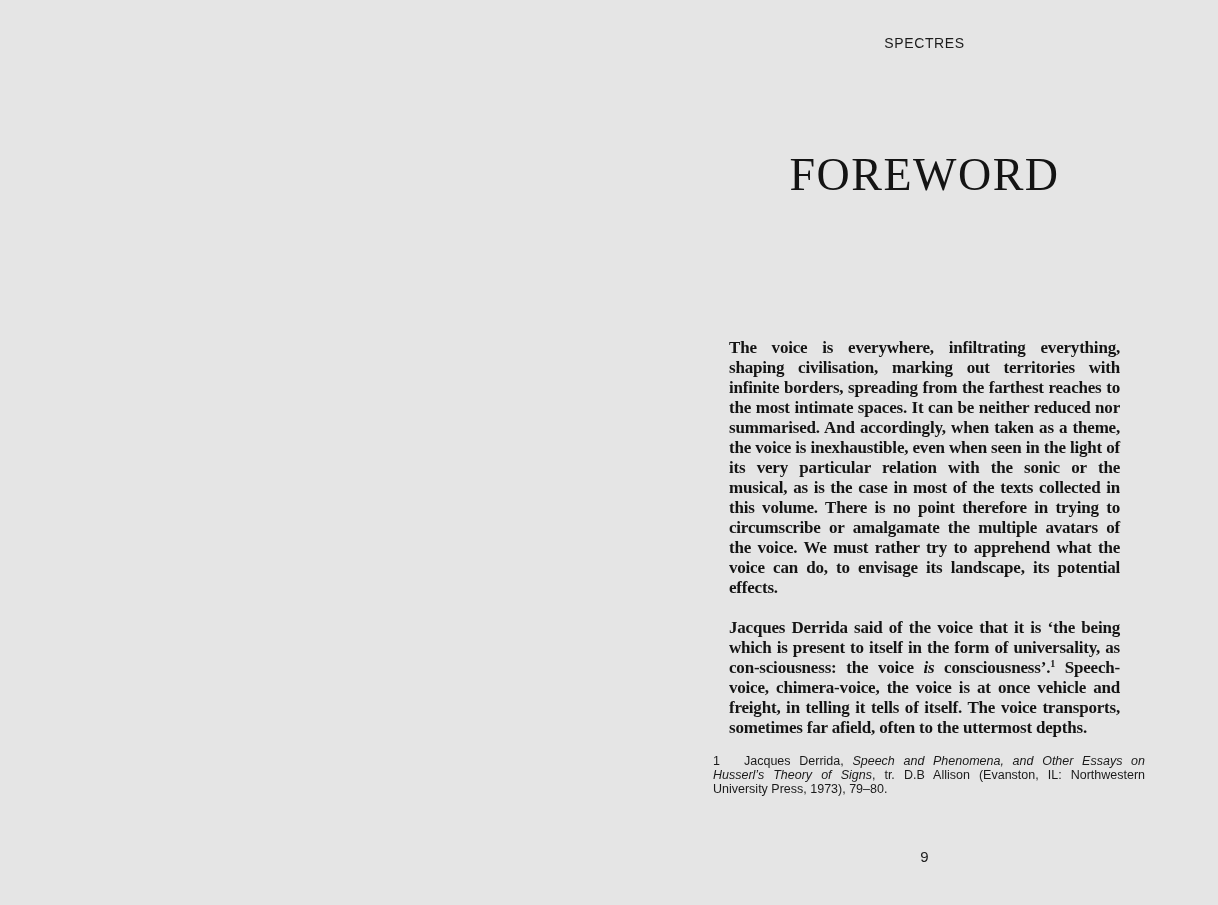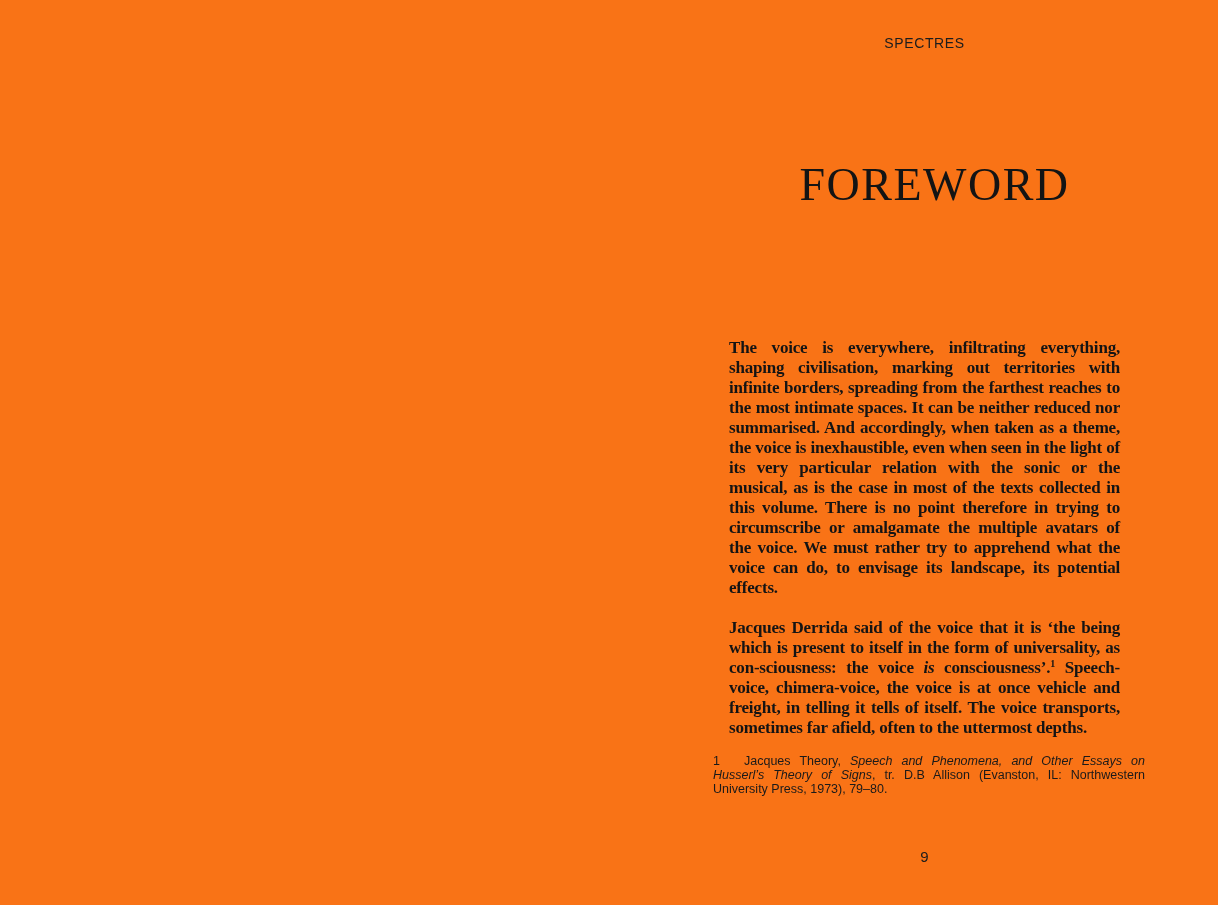--- a/index.html
+++ b/index.html
@@ -13,21 +13,21 @@
     height: 905px;
     background: #ffffff;
     overflow: hidden;
     font-family: "Liberation Serif", serif;
     color: #151515;
   }
   .page {
     position: absolute;
     top: 0;
     height: 905px;
-    background: #f97316;
+    background: #e5e5e5;
   }
   .page.left  { left: 0;    width: 609px; }
   .page.right { left: 609px; width: 609px; }
 
   .running-head {
     position: absolute;
     left: 104px;
     top: 35px;
     width: 423px;
     text-align: center;
@@ -35,21 +35,21 @@
     font-size: 14px;
     line-height: 16px;
     letter-spacing: 0.6px;
     color: #1c1c1c;
   }
   .title {
     position: absolute;
     left: 84px;
     top: 151px;
     width: 463px;
-    margin: 10px;
+    margin: 0;
     text-align: center;
     font-family: "Liberation Serif", serif;
     font-weight: 400;
     font-size: 46px;
     line-height: 48px;
     letter-spacing: 1.5px;
     color: #141414;
     white-space: nowrap;
   }
   .body-text {
@@ -112,19 +112,19 @@
 
     <div class="running-head">SPECTRES</div>
 
     <h1 class="title">FOREWORD</h1>
 
     <div class="body-text">
       <p>The voice is everywhere, infiltrating everything, shaping civilisation, marking out territories with infinite borders, spreading from the farthest reaches to the most intimate spaces. It can be neither reduced nor summarised. And accordingly, when taken as a theme, the voice is inexhaustible, even when seen in the light of its very particular relation with the sonic or the musical, as is the case in most of the texts collected in this volume. There is no point therefore in trying to circumscribe or amalgamate the multiple avatars of the voice. We must rather try to apprehend what the voice can do, to envisage its landscape, its potential effects.</p>
       <p><span>Jacques Derrida said of the voice that it is ‘the being which is present to itself in the form of universality, as con-sciousness: the voice </span><em>is</em><span> consciousness’.</span><sup class="fn-ref">1</sup><span> Speech-voice, chimera-voice, the voice is at once vehicle and freight, in telling it tells of itself. The voice transports, sometimes far afield, often to the uttermost depths.</span></p>
     </div>
 
-    <div class="footnote"><span class="fn-marker">1</span><span>Jacques Theory, </span><em>Speech and Phenomena, and Other Essays on Husserl’s Theory of Signs</em><span>, tr. D.B Allison (Evanston, IL: Northwestern University Press, 1973), 79–80.</span></div>
+    <div class="footnote"><span class="fn-marker">1</span><span>Jacques Derrida, </span><em>Speech and Phenomena, and Other Essays on Husserl’s Theory of Signs</em><span>, tr. D.B Allison (Evanston, IL: Northwestern University Press, 1973), 79–80.</span></div>
 
     <div class="page-number">9</div>
 
   </div>
 
 </div>
 
 </body></html>

